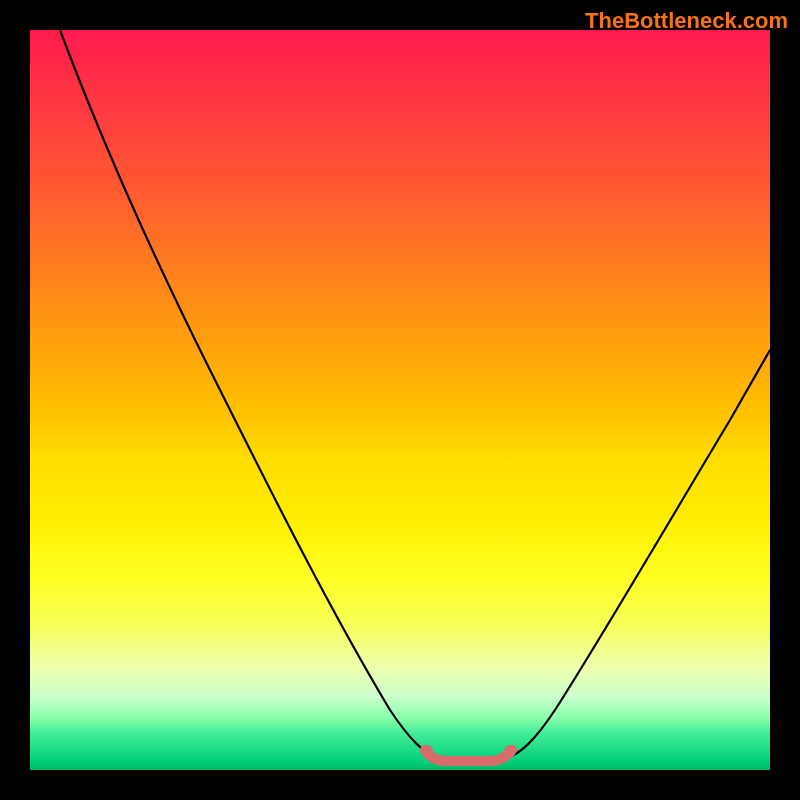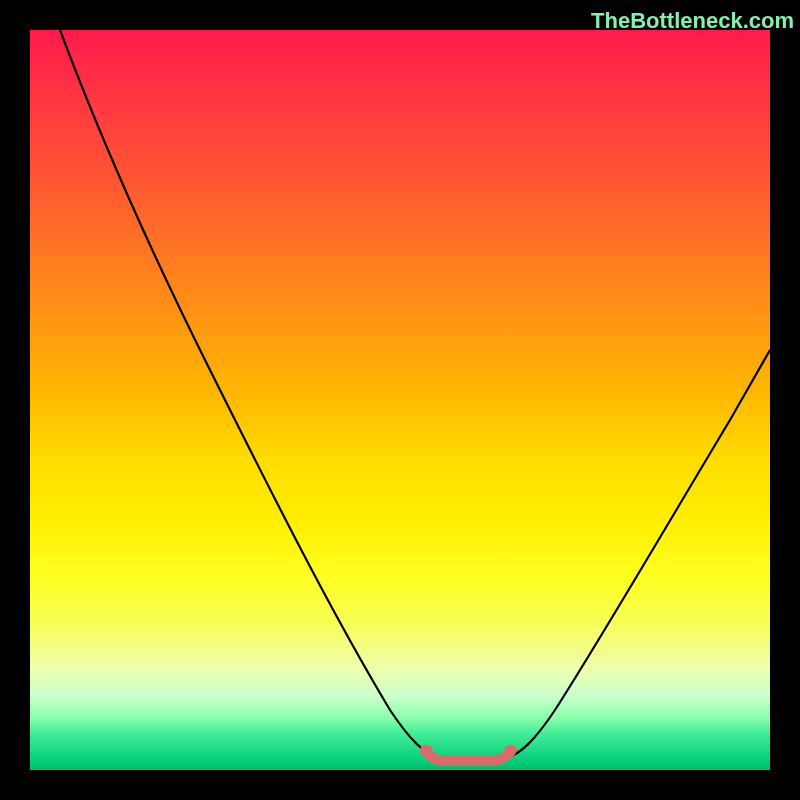--- a/index.html
+++ b/index.html
@@ -7,22 +7,22 @@
     width: 800px;
     height: 800px;
     background: #000;
     position: relative;
     overflow: hidden;
     font-family: Arial, sans-serif;
   }
   .watermark {
     position: absolute;
     top: 8px;
-    right: 6px;
-    color: #86efac;
+    right: 12px;
+    color: #f97316;
     font-size: 22px;
     font-weight: bold;
     z-index: 10;
   }
   .plot-area {
     position: absolute;
     left: 30px;
     top: 30px;
     width: 740px;
     height: 740px;

